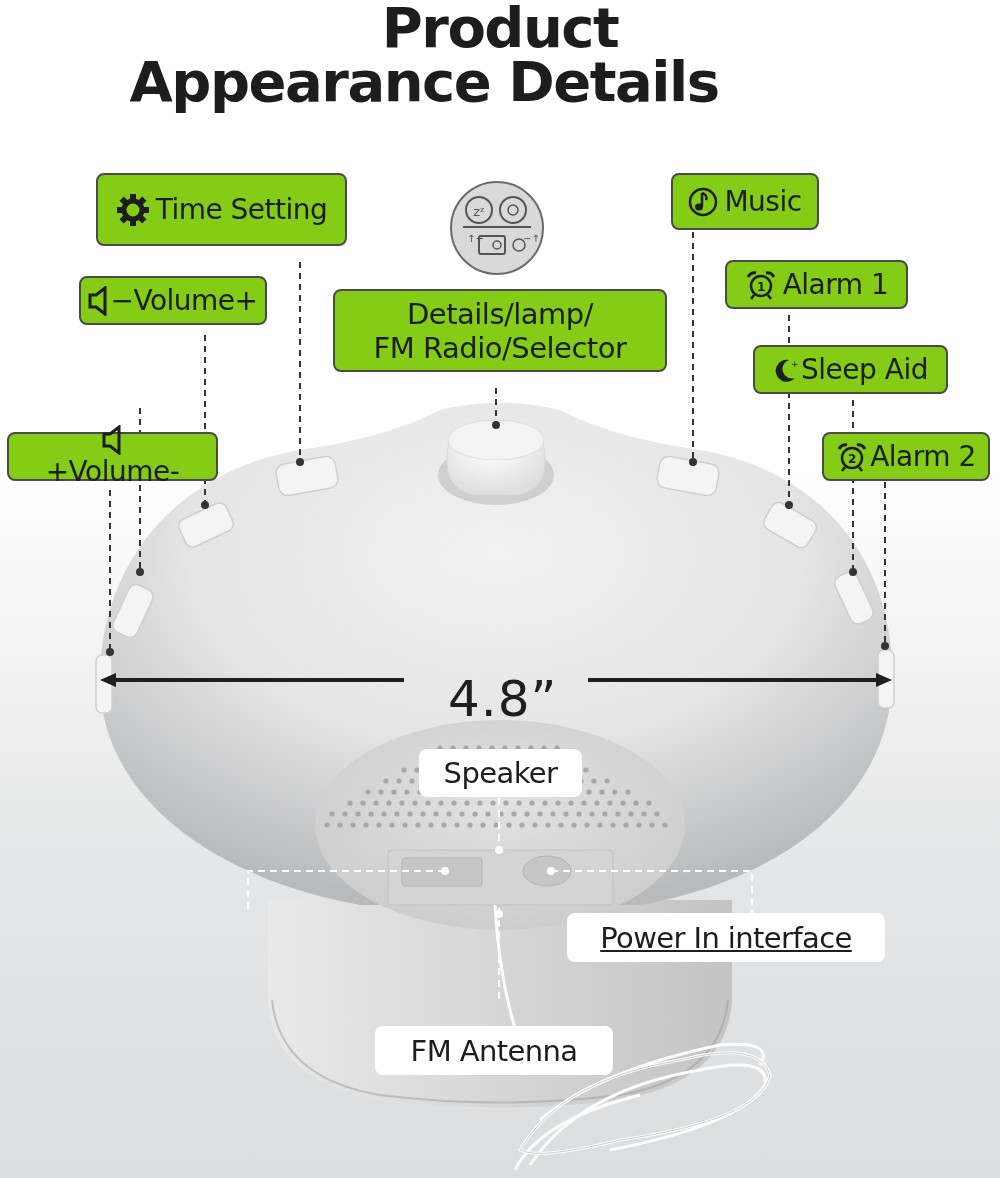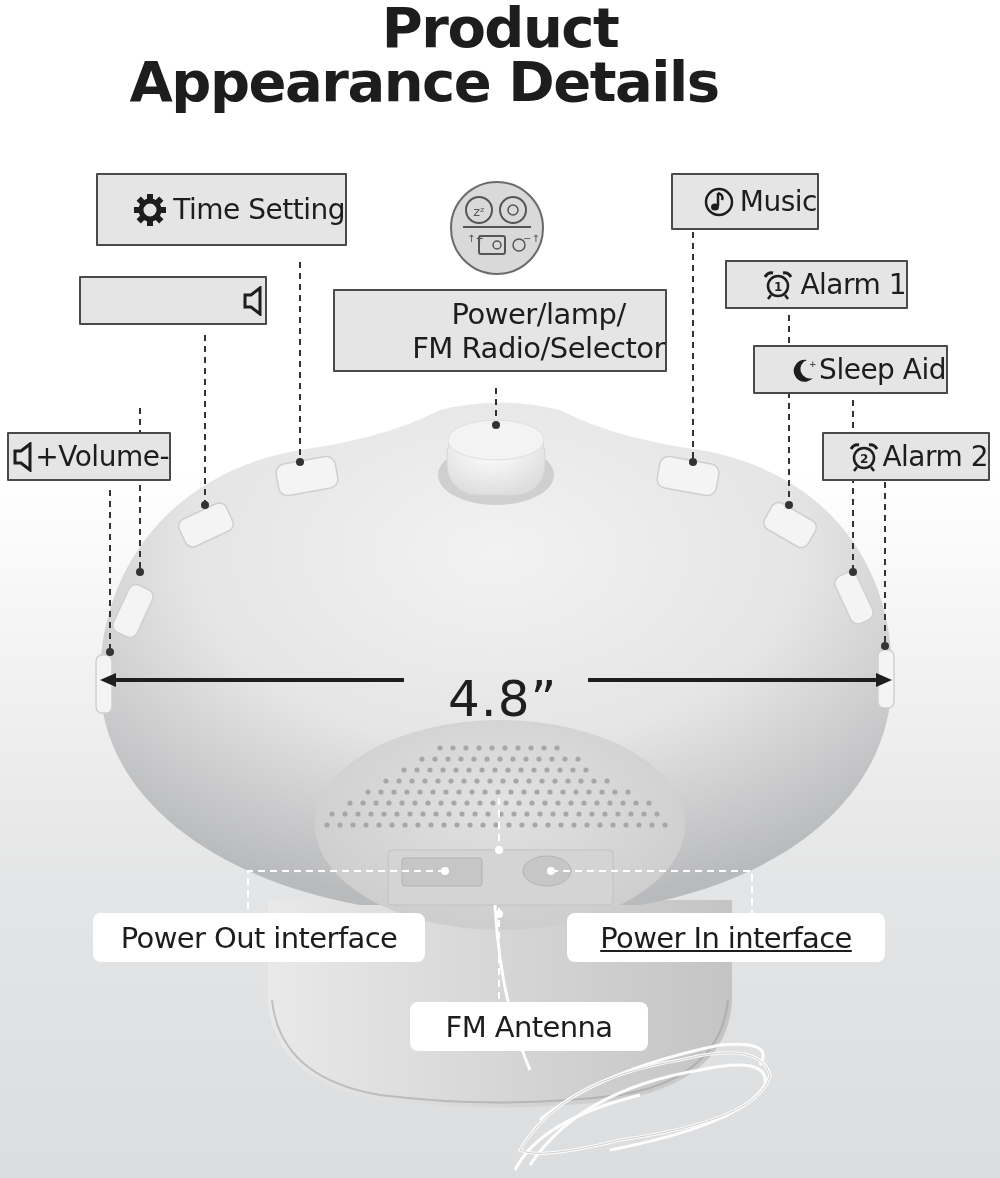--- a/index.html
+++ b/index.html
@@ -20,23 +20,23 @@
   .title .l2 { position: absolute; left: 0; width: 848px; top: 52px; font-size: 56px; line-height: 60px; }
 
   
   .stage { position: absolute; left: 0; top: 0; width: 1000px; height: 1178px; }
   svg.device { position: absolute; left: 0; top: 0; }
 
   
   .callout {
     position: absolute;
     border: 2px solid #4a4a4a;
-    border-radius: 1px;
-    background: #e5e5e5;
-    display: flex; align-items: center; justify-content: flex-end;
+    border-radius: 8px;
+    background: #84cc16;
+    display: flex; align-items: center; justify-content: center;
     font-family: "DejaVu Sans", sans-serif;
     font-size: 28px; color: #1d1d1d;
     white-space: nowrap;
     letter-spacing: -0.5px;
   }
   .callout .icon { display: inline-flex; align-items: center; justify-content: center; margin-right: 6px; }
   .callout .two-line { text-align: center; line-height: 30px; }
 
   
   .tag {
@@ -374,35 +374,36 @@
       <div>Time Setting</div>
     </span>
   </div>
 
   <div class="callout" style="left:79px;top:276px;width:188px;height:49px;">
     <span class="icon" style="margin-right:2px">
       <svg width="20" height="30" viewBox="0 0 20 30">
           <path d="M2 9 H8 L17 2 V28 L8 21 H2 Z" fill="none" stroke="#1d1d1d" stroke-width="3"></path>
         </svg>
     </span>
-  </div>
-
-
-  <div class="callout" style="left:7px;top:432px;width:164px;height:49px;">
+    <span>−Volume+</span>
+  </div>
+
+
+  <div class="callout" style="left:7px;top:432px;width:211px;height:49px;flex-direction:column;">
     <span class="icon" style="margin-right:2px">
       <svg width="20" height="30" viewBox="0 0 20 30">
           <path d="M2 9 H8 L17 2 V28 L8 21 H2 Z" fill="none" stroke="#1d1d1d" stroke-width="3"></path>
         </svg>
     </span>
     <span>+Volume-</span>
   </div>
 
   <div class="callout" style="left:333px;top:289px;width:334px;height:83px;">
     <span class="two-line" style="line-height:34px;font-size:29px;">
-      <div>Power/lamp/</div>
+      <div>Details/lamp/</div>
       <div>FM Radio/Selector</div>
     </span>
   </div>
 
   <div class="callout" style="left:671px;top:173px;width:148px;height:57px;">
     <span class="icon">
       <svg width="30" height="30" viewBox="0 0 30 30">
           <circle cx="15" cy="15" r="13" fill="none" stroke="#1d1d1d" stroke-width="2.5"></circle>
           <path d="M14 6 L14 19" stroke="#1d1d1d" stroke-width="2.5"></path>
           <path d="M14 6 Q20 8 18 13" fill="none" stroke="#1d1d1d" stroke-width="2.5"></path>
@@ -445,17 +446,17 @@
           <line x1="9" y1="25" x2="6" y2="29" stroke="#1d1d1d" stroke-width="2.5"></line>
           <line x1="23" y1="25" x2="26" y2="29" stroke="#1d1d1d" stroke-width="2.5"></line>
           <text x="16" y="21" font-size="12" font-weight="bold" text-anchor="middle" fill="#1d1d1d" font-family="DejaVu Sans, sans-serif">2</text>
         </svg>
     </span>
     <span>Alarm 2</span>
   </div>
 
   <div class="dim-label" style="left:448px;top:642px;margin-top:28px;">4.8”</div>
 
-  <div class="tag" style="left:93px;top:913px;width:332px;height:49px;">Power Out interface</div>
+  <div class="tag" style="left:419px;top:749px;width:163px;height:48px;">Speaker</div>
   <div class="tag" style="left:567px;top:913px;width:318px;height:49px;text-decoration:underline;">Power In interface</div>
-  <div class="tag" style="left:375px;top:1002px;width:238px;height:49px;margin-left:35px;">FM Antenna</div>
+  <div class="tag" style="left:375px;top:1026px;width:238px;height:49px;">FM Antenna</div>
 
 </div>
 
 </body></html>

